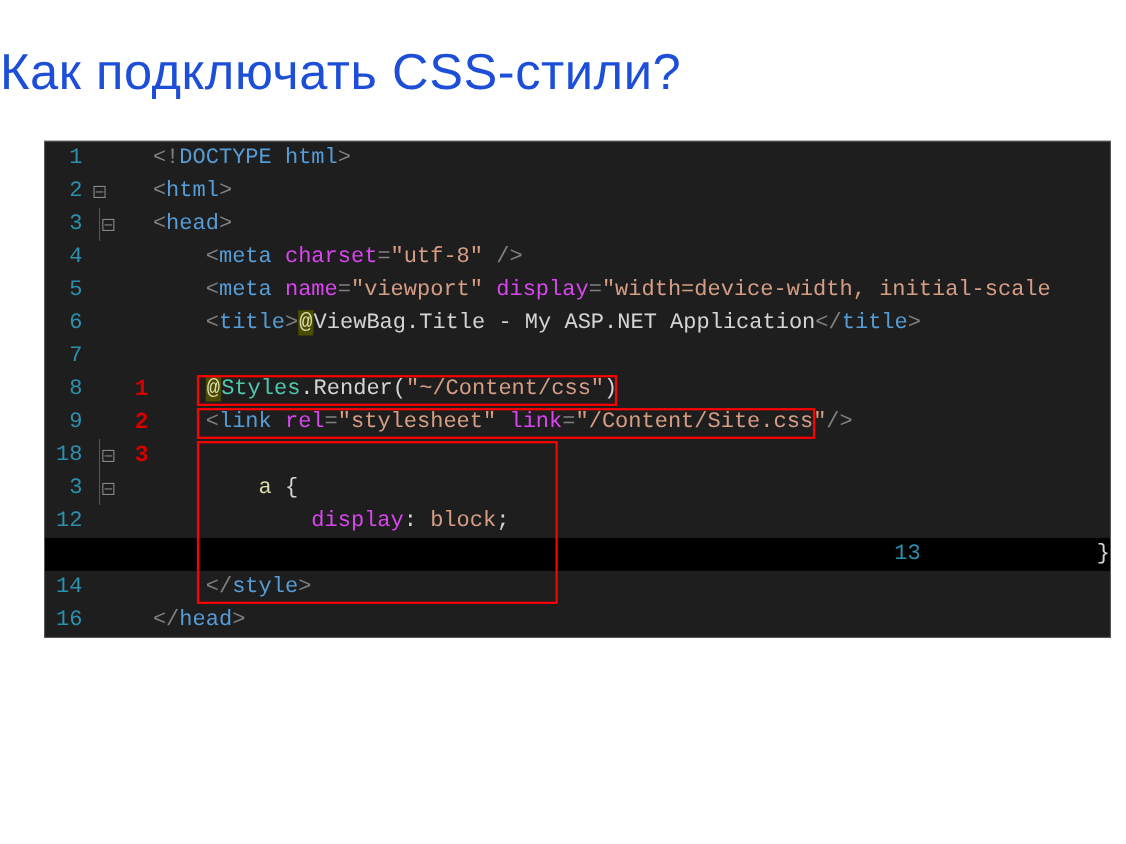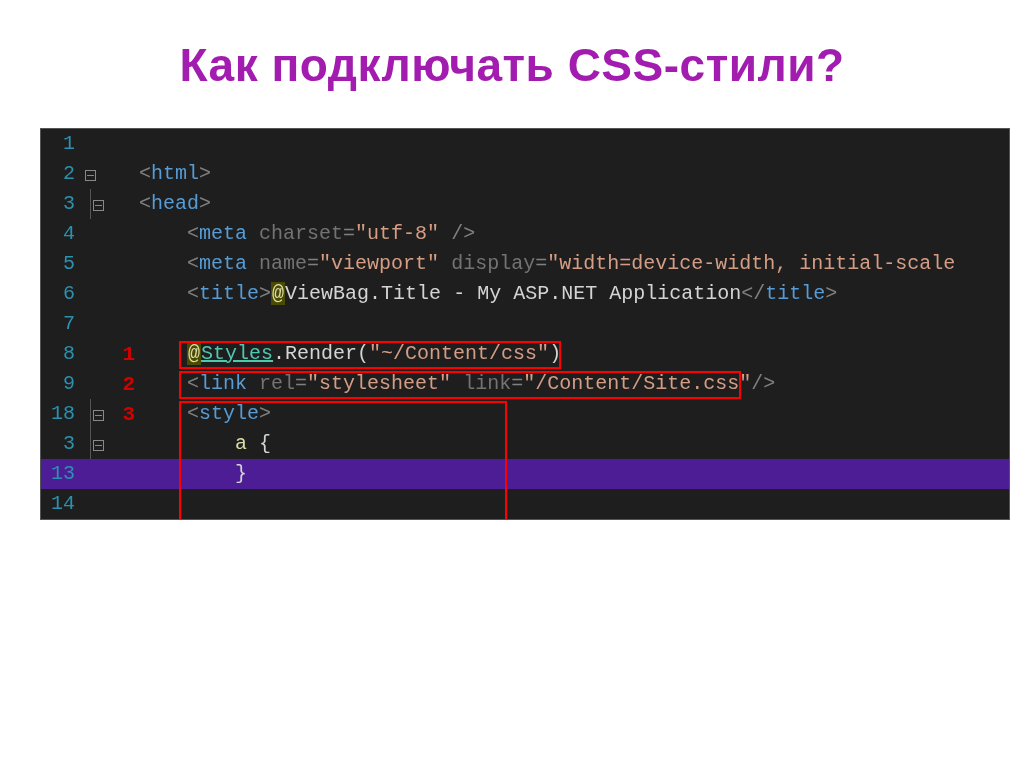--- a/index.html
+++ b/index.html
@@ -9,24 +9,23 @@
     width: 1024px;
     height: 767px;
     position: relative;
   }
   .slide {
     width: 1024px;
     height: 767px;
     padding-top: 38px;
   }
   .title {
-    text-align: center;
     font-size: 46px;
-    font-weight: 700;
-    color: #a21caf;
+    font-weight: 400;
+    color: #1d4ed8;
     margin-bottom: 36px;
     letter-spacing: 0.5px;
   }
   .editor-wrap {
     margin-left: 40px;
     margin-right: 0;
     border: 1px solid #555;
     width: 970px;
     background: #1e1e1e;
     font-family: Consolas, "Courier New", monospace;
@@ -102,25 +101,25 @@
     padding-right: 4px;
     font-size: 21px;
   }
   .code {
     white-space: pre;
     color: #d4d4d4;
     position: relative;
   }
   .c-gray   { color: #808080; }
   .c-blue   { color: #569cd6; }
-  .c-lblue  { color: #737373; }
+  .c-lblue  { color: #d946ef; }
   .c-str    { color: #d69d85; }
   .c-white  { color: #d4d4d4; }
   .c-yellow { color: #dcdcaa; }
-  .c-type   { color: #4ec9b0; text-decoration: underline; }
+  .c-type   { color: #4ec9b0; }
   .c-at     { background: #4a4a00; color: #dcdcaa; padding: 0 1px; }
 
   .hl-box1, .hl-box2, .hl-box3 {
     position: absolute;
     border: 2px solid #ff0000;
     pointer-events: none;
     z-index: 5;
   }
 </style>
 </head>
@@ -129,20 +128,21 @@
 <div class="slide">
   <h1 class="title">Как подключать CSS-стили?</h1>
 
   <div class="editor-wrap">
 
     <div class="editor-row">
       <div class="gutter-num">1</div>
       <div class="gutter-fold"></div>
       <div class="mod-bar"></div>
       <div class="annot"></div>
+      <div class="code"><span class="c-gray">&lt;</span><span class="c-gray">!</span><span class="c-blue">DOCTYPE</span><span> </span><span class="c-blue">html</span><span class="c-gray">&gt;</span></div>
     </div>
 
     <div class="editor-row">
       <div class="gutter-num">2</div>
       <div class="gutter-fold"><span class="fold-box"></span></div>
       <div class="mod-bar"></div>
       <div class="annot"></div>
       <div class="code"><span class="c-gray">&lt;</span><span class="c-blue">html</span><span class="c-gray">&gt;</span></div>
     </div>
 
@@ -218,53 +218,72 @@
       <div class="mod-bar mod-green"></div>
       <div class="annot">2</div>
       <div class="code"><span>    </span><span class="c-gray">&lt;</span><span class="c-blue">link</span><span> </span><span class="c-lblue">rel</span><span class="c-gray">=</span><span class="c-str">"stylesheet"</span><span> </span><span class="c-lblue">link</span><span class="c-gray">=</span><span class="c-str">"/Content/Site.css"</span><span class="c-gray">/&gt;</span></div>
     </div>
 
     <div class="editor-row">
       <div class="gutter-num">18</div>
       <div class="gutter-fold"><span class="vbar"></span><span class="fold-box" style="left:10px;"></span></div>
       <div class="mod-bar mod-green"></div>
       <div class="annot">3</div>
-      <div class="code"><span>    </span><span class="c-gray">&lt;</span><span class="c-blue">style</span><span class="c-gray">&gt;</span></div>
     </div>
 
     <div class="editor-row">
       <div class="gutter-num">3</div>
       <div class="gutter-fold"><span class="vbar"></span><span class="fold-box" style="left:10px;"></span></div>
       <div class="mod-bar mod-green"></div>
       <div class="annot"></div>
       <div class="code"><span>        </span><span class="c-yellow">a</span><span> </span><span class="c-white">{</span></div>
     </div>
 
-
-    <div class="editor-row" style="background:#4c1d95;">
+    <div class="editor-row">
+      <div class="gutter-num">12</div>
+      <div class="gutter-fold">
+          <span class="vbar"></span>
+          <span class="vbar2"></span>
+        </div>
+      <div class="mod-bar mod-green"></div>
+      <div class="annot"></div>
+      <div class="code"><span>            </span><span class="c-lblue">display</span><span class="c-white">:</span><span class="c-str"> block</span><span class="c-white">;</span></div>
+    </div>
+
+    <div class="editor-row" style="background:#000000;justify-content:flex-end;">
       <div class="gutter-num">13</div>
       <div class="gutter-fold">
           <span class="vbar"></span>
           <span class="vbar2"></span>
         </div>
       <div class="mod-bar mod-green"></div>
       <div class="annot"></div>
       <div class="code"><span>        </span><span class="c-white">}</span></div>
     </div>
 
     <div class="editor-row">
       <div class="gutter-num">14</div>
       <div class="gutter-fold">
           <span class="vbar"></span>
           <span class="vbar2"></span>
         </div>
       <div class="mod-bar mod-green"></div>
       <div class="annot"></div>
-    </div>
-
-
+      <div class="code"><span>    </span><span class="c-gray">&lt;/</span><span class="c-blue">style</span><span class="c-gray">&gt;</span></div>
+    </div>
+
+
+    <div class="editor-row">
+      <div class="gutter-num">16</div>
+      <div class="gutter-fold">
+          <span class="vbar"></span>
+        </div>
+      <div class="mod-bar"></div>
+      <div class="annot"></div>
+      <div class="code"><span class="c-gray">&lt;/</span><span class="c-blue">head</span><span class="c-gray">&gt;</span></div>
+    </div>
 
     <div class="hl-box1" style="top:212px; left:138px; width:382px; height:28px;"></div>
     <div class="hl-box2" style="top:242px; left:138px; width:562px; height:28px;"></div>
     <div class="hl-box3" style="top:272px; left:138px; width:328px; height:148px;"></div>
 
   </div>
 </div>
 
 </body></html>

